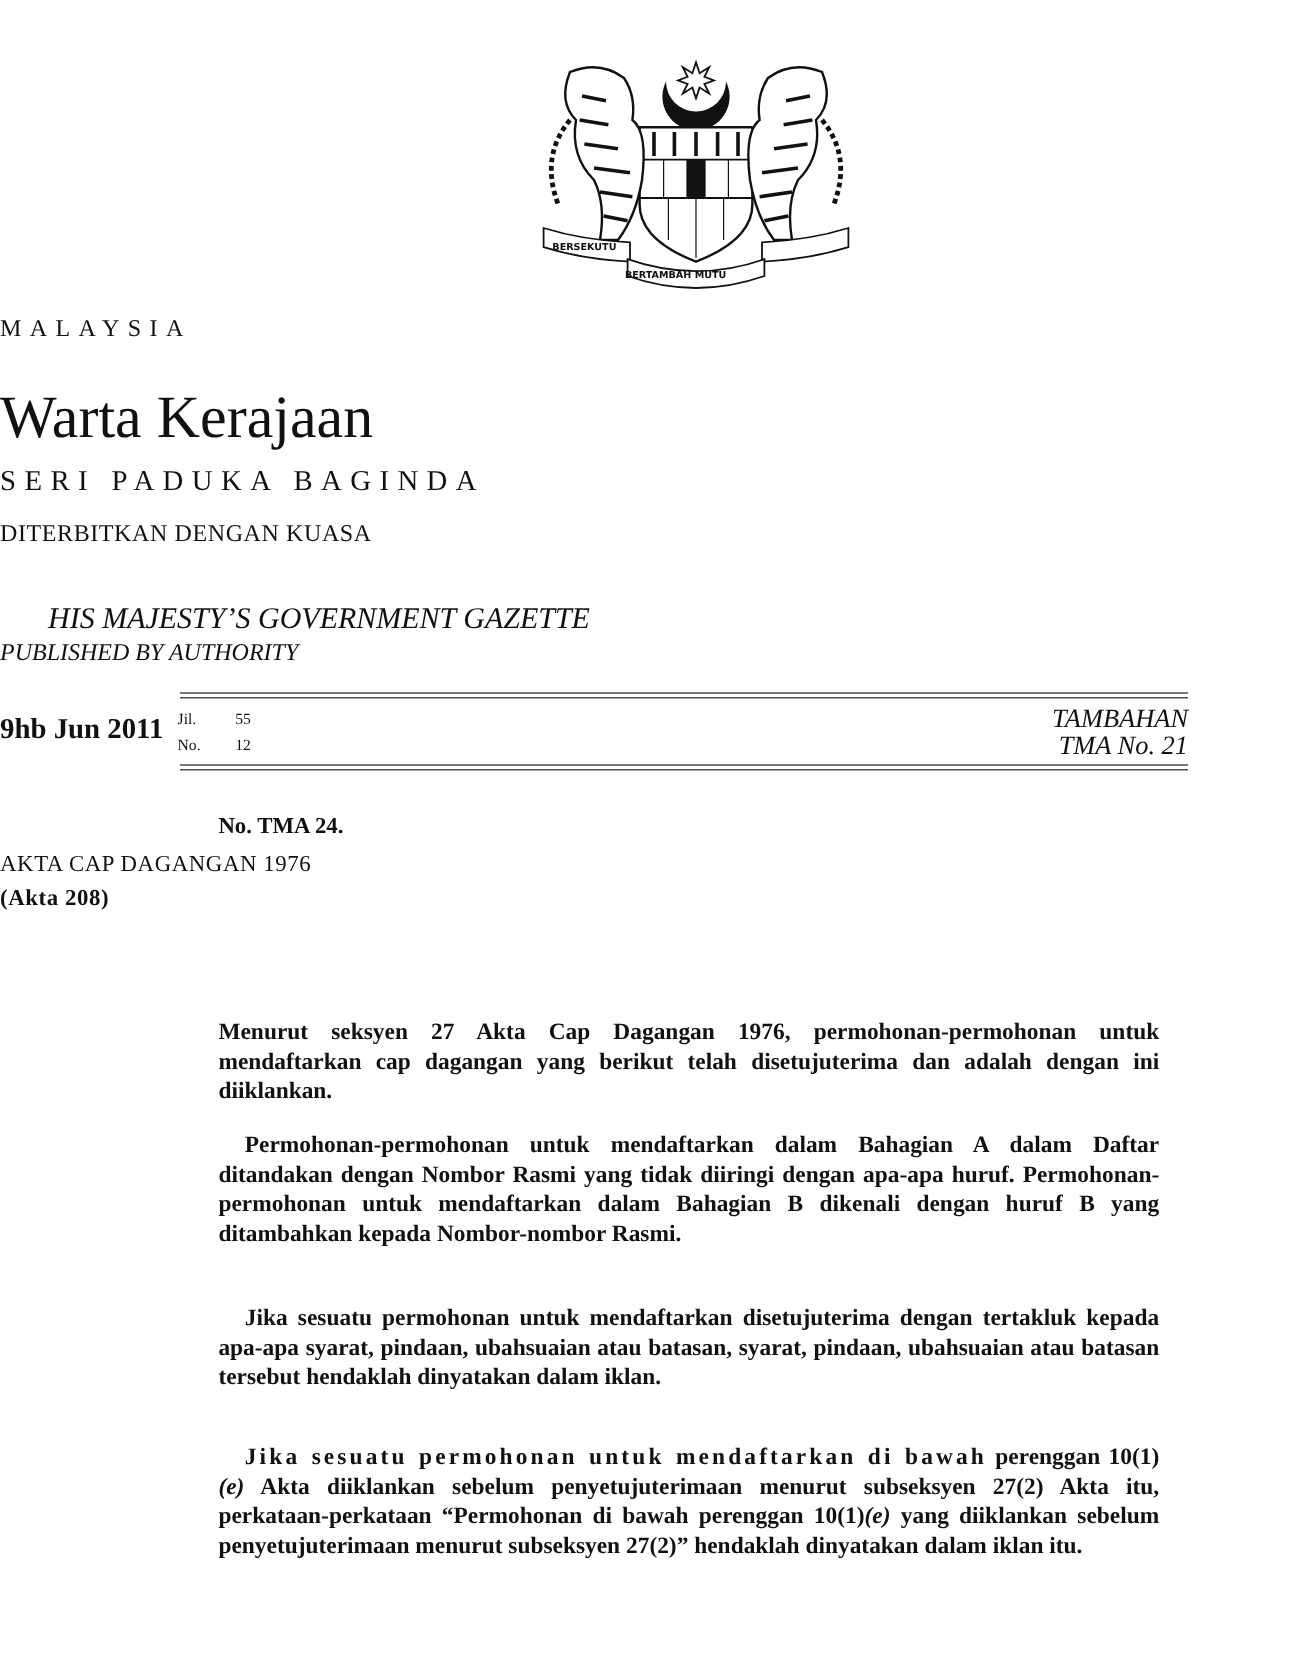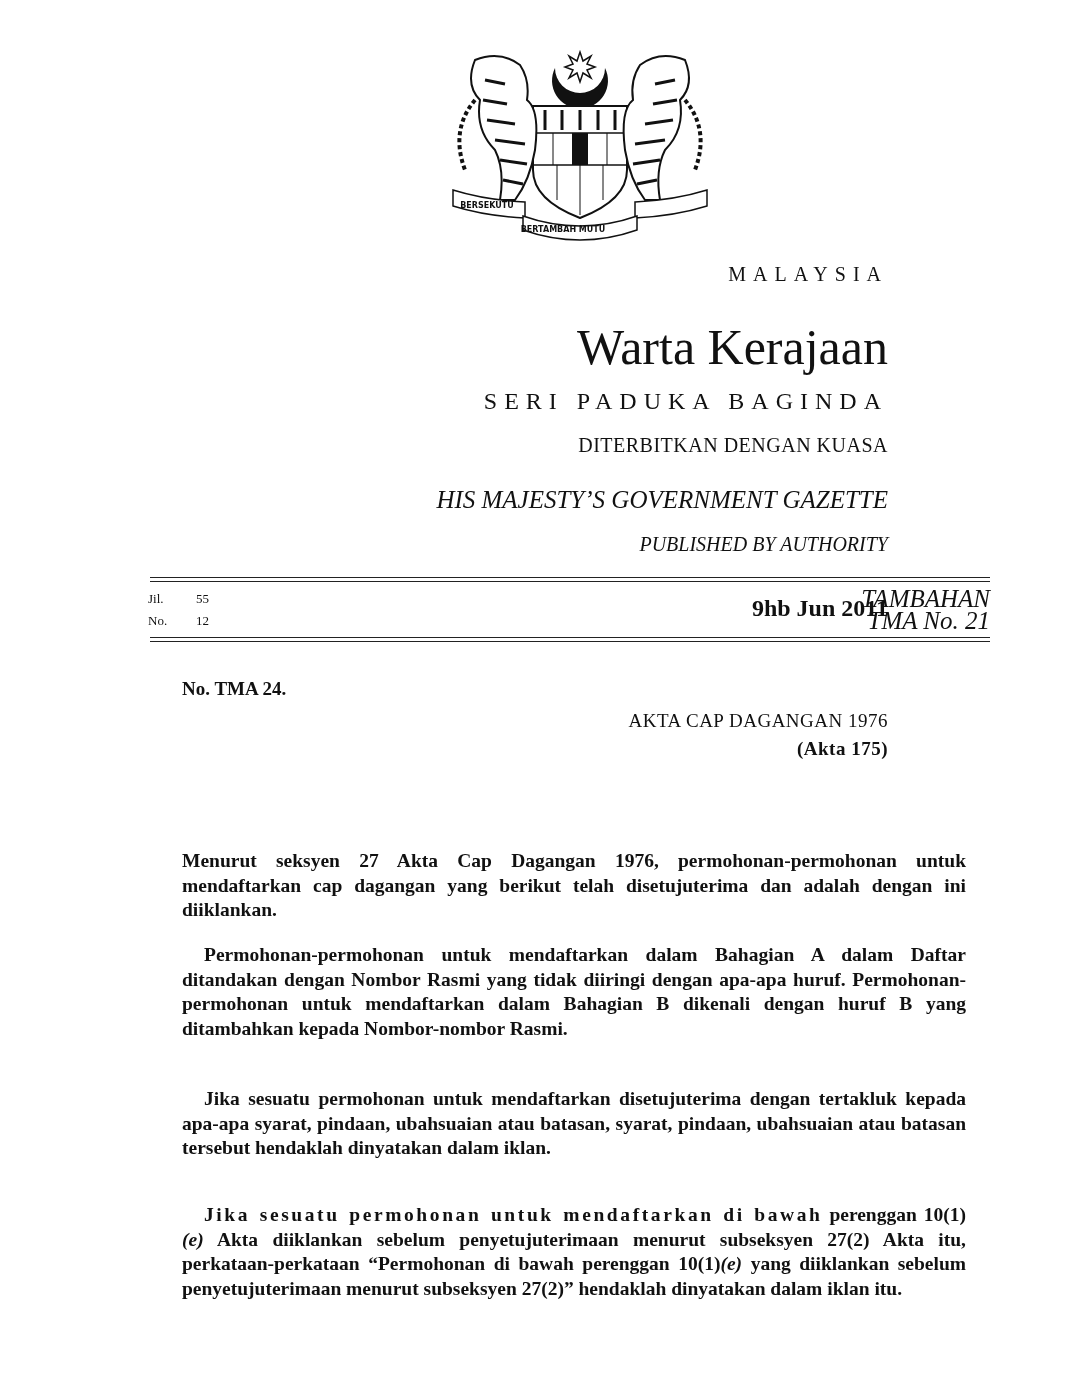--- a/index.html
+++ b/index.html
@@ -1,36 +1,36 @@
 <!DOCTYPE html>
 <html><head>
   <meta charset="utf-8">
   <style>
     html, body { margin: 0; padding: 0; background: #ffffff; }
     body { width: 1080px; height: 1394px; position: relative; overflow: hidden; color: #111; font-family: "Liberation Serif", serif; }
     .abs { position: absolute; }
-    .center { left: 0; width: 888px; text-align: right; }
+    .center { left: 0; width: 888px; text-align: left; }
 
     
     #crest { left: 445px; top: 40px; width: 270px; height: 205px; }
 
     .malaysia { top: 263px; font-size: 20px; letter-spacing: 7px; }
     .title { top: 318px; font-size: 50px; letter-spacing: 0px; }
     .seri { top: 388px; font-size: 24px; letter-spacing: 7px; }
     .diterbit { top: 434px; font-size: 20px; letter-spacing: 0.5px; }
-    .hmg { top: 486px; font-size: 25px; font-style: italic; }
+    .hmg { top: 502px; font-size: 25px; font-style: italic; padding-left: 40px; }
     .pba { top: 533px; font-size: 20px; font-style: italic; }
 
     .rule { left: 150px; width: 840px; height: 1px; background: #222; }
 
     .jil { left: 148px; top: 588px; font-size: 13px; line-height: 22px; }
     .jil span { display: inline-block; }
     .jil .lbl { width: 48px; }
     .date { top: 595px; font-size: 24px; font-weight: bold; }
-    .tamb { left: 800px; width: 190px; top: 588px; font-size: 25px; line-height: 22px; font-style: italic; text-align: right; }
+    .tamb { left: 800px; width: 190px; top: 588px; font-size: 22px; line-height: 22px; font-style: italic; text-align: right; }
 
     .tma { left: 182px; top: 678px; font-size: 19px; font-weight: bold; }
     .akta { top: 710px; font-size: 19px; font-weight: normal; letter-spacing: 0.5px; }
     .akta2 { top: 738px; font-size: 19px; font-weight: bold; letter-spacing: 0.5px; }
     .pengik { top: 782px; font-size: 14.5px; font-weight: bold; line-height: 22px; letter-spacing: 0.5px; }
 
     .para { left: 182px; width: 784px; font-size: 19.5px; font-weight: bold; line-height: 24.5px; text-align: justify; }
     .p1 { top: 849px; }
     .p2 { top: 943px; text-indent: 22px; }
     .p3 { top: 1087px; text-indent: 22px; }
@@ -113,20 +113,20 @@
   <div><span class="lbl">No.</span><span>12</span></div>
 </div>
 <div class="abs center date">9hb Jun 2011</div>
 <div class="abs tamb">
   <div>TAMBAHAN</div>
   <div>TMA No. 21</div>
 </div>
 
 <div class="abs tma">No. TMA 24.</div>
 <div class="abs center akta">AKTA CAP DAGANGAN 1976</div>
-<div class="abs center akta2">(Akta 175)</div>
+<div class="abs center akta2">(Akta 208)</div>
 <div class="abs center pengik">
 </div>
 
 <div class="abs para p1">Menurut seksyen 27 Akta Cap Dagangan 1976, permohonan-permohonan untuk mendaftarkan cap dagangan yang berikut telah disetujuterima dan adalah dengan ini diiklankan.</div>
 <div class="abs para p2">Permohonan-permohonan untuk mendaftarkan dalam Bahagian A dalam Daftar ditandakan dengan Nombor Rasmi yang tidak diiringi dengan apa-apa huruf. Permohonan-permohonan untuk mendaftarkan dalam Bahagian B dikenali dengan huruf B yang ditambahkan kepada Nombor-nombor Rasmi.</div>
 <div class="abs para p3">Jika sesuatu permohonan untuk mendaftarkan disetujuterima dengan tertakluk kepada apa-apa syarat, pindaan, ubahsuaian atau batasan, syarat, pindaan, ubahsuaian atau batasan tersebut hendaklah dinyatakan dalam iklan.</div>
 <div class="abs para p4"><span class="l1">Jika sesuatu permohonan untuk mendaftarkan di bawah</span><span> perenggan 10(1)</span><i>(e)</i><span> Akta diiklankan sebelum penyetujuterimaan menurut subseksyen 27(2) Akta itu, perkataan-perkataan “Permohonan di bawah perenggan 10(1)</span><i>(e)</i><span> yang diiklankan sebelum penyetujuterimaan menurut subseksyen 27(2)” hendaklah dinyatakan dalam iklan itu.</span></div>
 
 </body></html>

